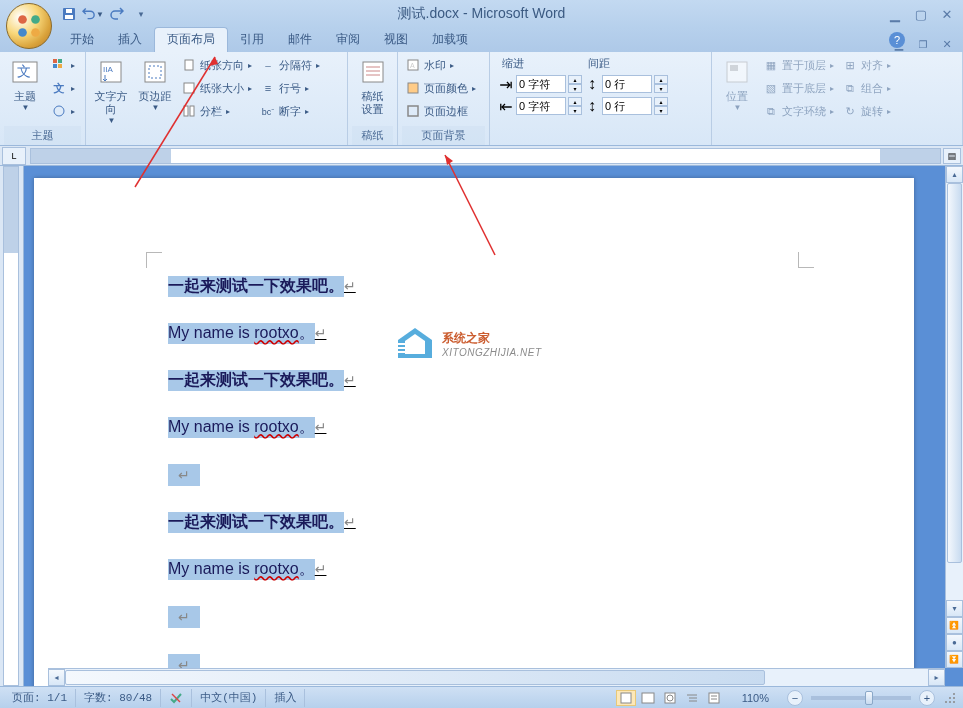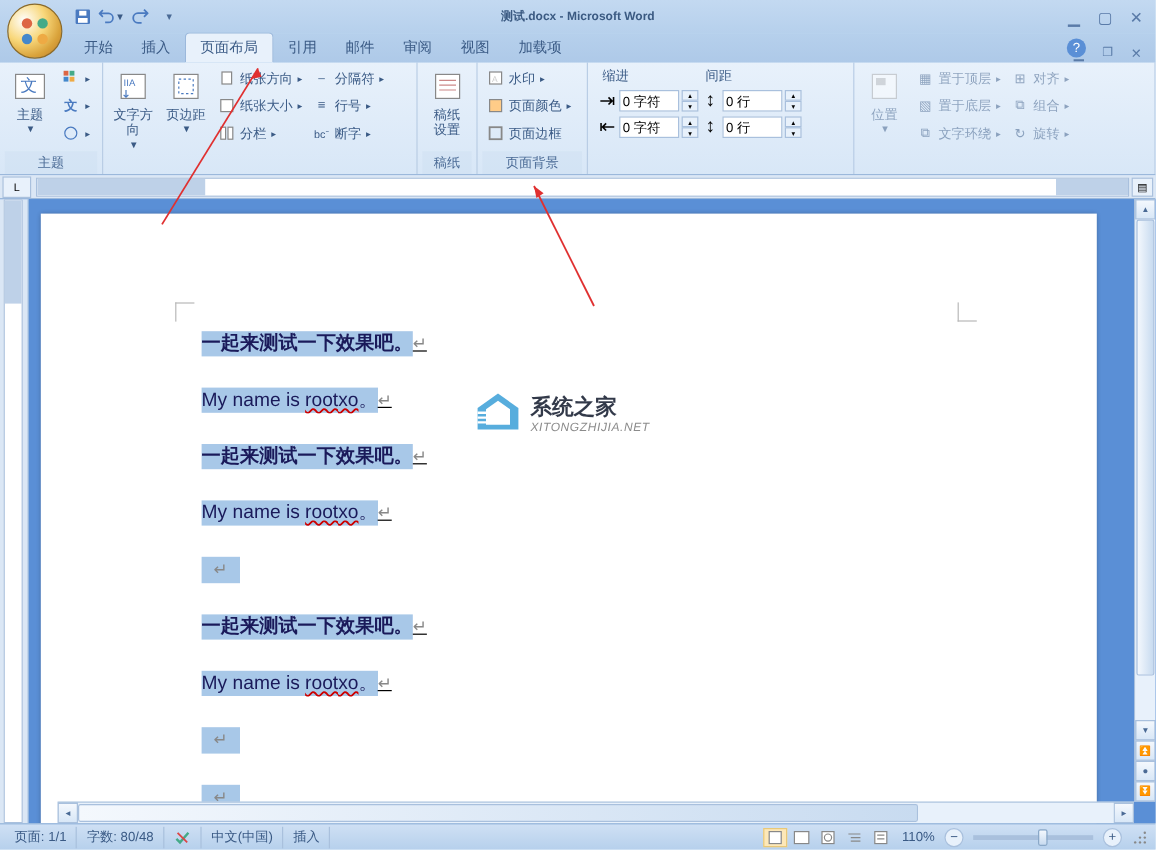--- a/index.html
+++ b/index.html
@@ -4,21 +4,21 @@
 <style>
 * { margin: 0; padding: 0; box-sizing: border-box; font-family: "Microsoft YaHei", "SimSun", sans-serif; }
 body { background: #bdd7f0; width: 963px; height: 708px; overflow: hidden; position: relative; }
 
 
 .titlebar { height: 28px; background: linear-gradient(#c3d9f1, #b6d0ec); display: flex; align-items: center; position: relative; }
 .office-btn { width: 46px; height: 46px; background: radial-gradient(circle at 30% 30%, #fff, #f8d77a 40%, #d9a23a 70%, #b5752a); border-radius: 50%; position: absolute; left: 6px; top: 3px; z-index: 10; border: 1px solid #8a6a2a; display: flex; align-items: center; justify-content: center; }
 .office-btn svg { width: 26px; height: 26px; }
 .qat { margin-left: 58px; display: flex; gap: 2px; align-items: center; }
 .qat-btn { width: 22px; height: 22px; display: flex; align-items: center; justify-content: center; border-radius: 3px; cursor: pointer; }
-.title-text { position: absolute; left: 50%; transform: translateX(-50%); color: #3b5a82; font-size: 10px; font-weight: bold; }
+.title-text { position: absolute; left: 50%; transform: translateX(-50%); color: #3b5a82; font-size: 14px; }
 .win-controls { position: absolute; right: 6px; display: flex; gap: 6px; }
 .win-btn { width: 20px; height: 16px; display: flex; align-items: center; justify-content: center; color: #5a7ba8; cursor: pointer; font-size: 13px; }
 
 
 .tabs { height: 24px; display: flex; align-items: flex-end; padding-left: 58px; background: linear-gradient(#b6d0ec, #aec9e8); position: relative; }
 .tab { padding: 3px 12px 4px; font-size: 12px; color: #3a5a85; cursor: pointer; border-radius: 4px 4px 0 0; }
 .tab.active { background: #e8f1fb; border: 1px solid #9bb8db; border-bottom: none; color: #3a5a85; }
 .help-icon { position: absolute; right: 58px; top: 4px; width: 16px; height: 16px; border-radius: 50%; background: #5a8fd6; color: white; font-size: 11px; display: flex; align-items: center; justify-content: center; cursor: pointer; }
 .tabs-win { position: absolute; right: 6px; display: flex; gap: 4px; }
 
@@ -59,39 +59,39 @@
 .margin-tr { right: 100px; top: 74px; border-bottom: 1px solid #b8b8b8; border-left: 1px solid #b8b8b8; border-top:none; border-right:none; }
 .content { position: absolute; left: 130px; top: 96px; }
 .line { margin-bottom: 22px; padding: 2px 4px; text-decoration: underline; }
 .sel { background: #a8c8e8; display: inline-block; }
 .cn { font-family: "SimSun"; font-size: 16px; color: #1a1a5a; font-weight: bold; }
 .en { font-family: "SimSun"; font-size: 16px; color: #1a1a5a; }
 .squiggle { text-decoration: underline wavy #c00; }
 .para-mark { color: #888; font-size: 14px; }
 .watermark { position: absolute; left: 360px; top: 148px; display: flex; align-items: center; gap: 6px; opacity: 0.85; }
 .wm-text { display: flex; flex-direction: column; }
-.wm-cn { font-size: 18px; font-weight: bold; color: #0f172a; }
+.wm-cn { font-size: 12px; font-weight: bold; color: #c2410c; }
 .wm-en { font-size: 10px; color: #777; letter-spacing: 0.5px; font-style: italic; }
 
 
 .arrow { position: absolute; pointer-events: none; }
 
 
 .scroll-v { position: absolute; right: 0; top: 0; bottom: 18px; width: 18px; background: #dbe7f5; border-left: 1px solid #a9c0dd; display: flex; flex-direction: column; }
 .scroll-h { position: absolute; left: 24px; right: 18px; bottom: 0; height: 18px; background: #dbe7f5; border-top: 1px solid #a9c0dd; display: flex; }
 .sb-btn { width: 17px; height: 17px; background: linear-gradient(#f4f8fd,#d8e7f7); border: 1px solid #a9c0dd; display: flex; align-items: center; justify-content: center; font-size: 8px; color: #4a6a95; cursor: pointer; }
 .sb-track { flex: 1; background: #e8f1fb; position: relative; }
 .sb-thumb { position: absolute; background: linear-gradient(90deg,#f4f8fd,#c8dbf0); border: 1px solid #a9c0dd; border-radius: 2px; }
 .sb-thumb.v { left: 1px; right: 1px; top: 0; height: 380px; }
 .sb-thumb.h { top: 1px; bottom: 1px; left: 0; width: 700px; }
 .nav-btns { display: flex; flex-direction: column; }
 
 
 .statusbar { position: absolute; bottom: 0; left: 0; right: 0; height: 22px; background: linear-gradient(#cfe0f4, #b6d0ec); border-top: 1px solid #9bb8db; display: flex; align-items: center; font-size: 11px; color: #3a5a85; padding: 0 4px; }
-.status-seg { padding: 0 8px; border-right: 1px solid #a9c0dd; height: 18px; display: flex; align-items: center; gap: 4px; }
+.status-seg { padding: 0 8px; border-right: 1px solid #a9c0dd; height: 18px; display: flex; align-items: center; gap: 4px; font-family: Liberation Mono, monospace; }
 .status-right { margin-left: auto; display: flex; align-items: center; gap: 2px; }
 .view-btn { width: 20px; height: 16px; border: 1px solid transparent; display: flex; align-items: center; justify-content: center; cursor: pointer; }
 .view-btn.active { background: #fde8b8; border-color: #e8c878; }
 .zoom-slider { width: 100px; height: 4px; background: #a9c0dd; position: relative; margin: 0 6px; }
 .zoom-thumb { position: absolute; width: 8px; height: 14px; background: linear-gradient(#f4f8fd,#c8dbf0); border: 1px solid #8aa8c8; top: -5px; left: 54px; border-radius: 2px; }
 .zoom-btn { width: 16px; height: 16px; border: 1px solid #a9c0dd; background: #e8f1fb; display: flex; align-items: center; justify-content: center; font-size: 11px; cursor: pointer; border-radius: 8px; }
 </style>
 </head>
 <body>
 
@@ -523,21 +523,21 @@
           <line x1="4" y1="9" x2="12" y2="9" stroke="#888"></line>
         </svg>
       </div>
     <div class="view-btn">
         <svg width="14" height="12">
           <rect x="2" y="1" width="10" height="10" fill="#fff" stroke="#888"></rect>
           <line x1="4" y1="4" x2="10" y2="4" stroke="#888"></line>
           <line x1="4" y1="7" x2="10" y2="7" stroke="#888"></line>
         </svg>
       </div>
-    <span style="margin:0 6px">110%</span>
+    <span style="margin:0 16px">110%</span>
     <div class="zoom-btn">−</div>
     <div class="zoom-slider">
         <div class="zoom-thumb"></div>
       </div>
     <div class="zoom-btn">+</div>
     <div style="width:18px;height:16px;margin-left:4px;display:flex;align-items:center;justify-content:center;cursor:pointer">
         <svg width="12" height="12">
           <circle cx="10" cy="2" r="1" fill="#888"></circle>
           <circle cx="6" cy="6" r="1" fill="#888"></circle>
           <circle cx="10" cy="6" r="1" fill="#888"></circle>

